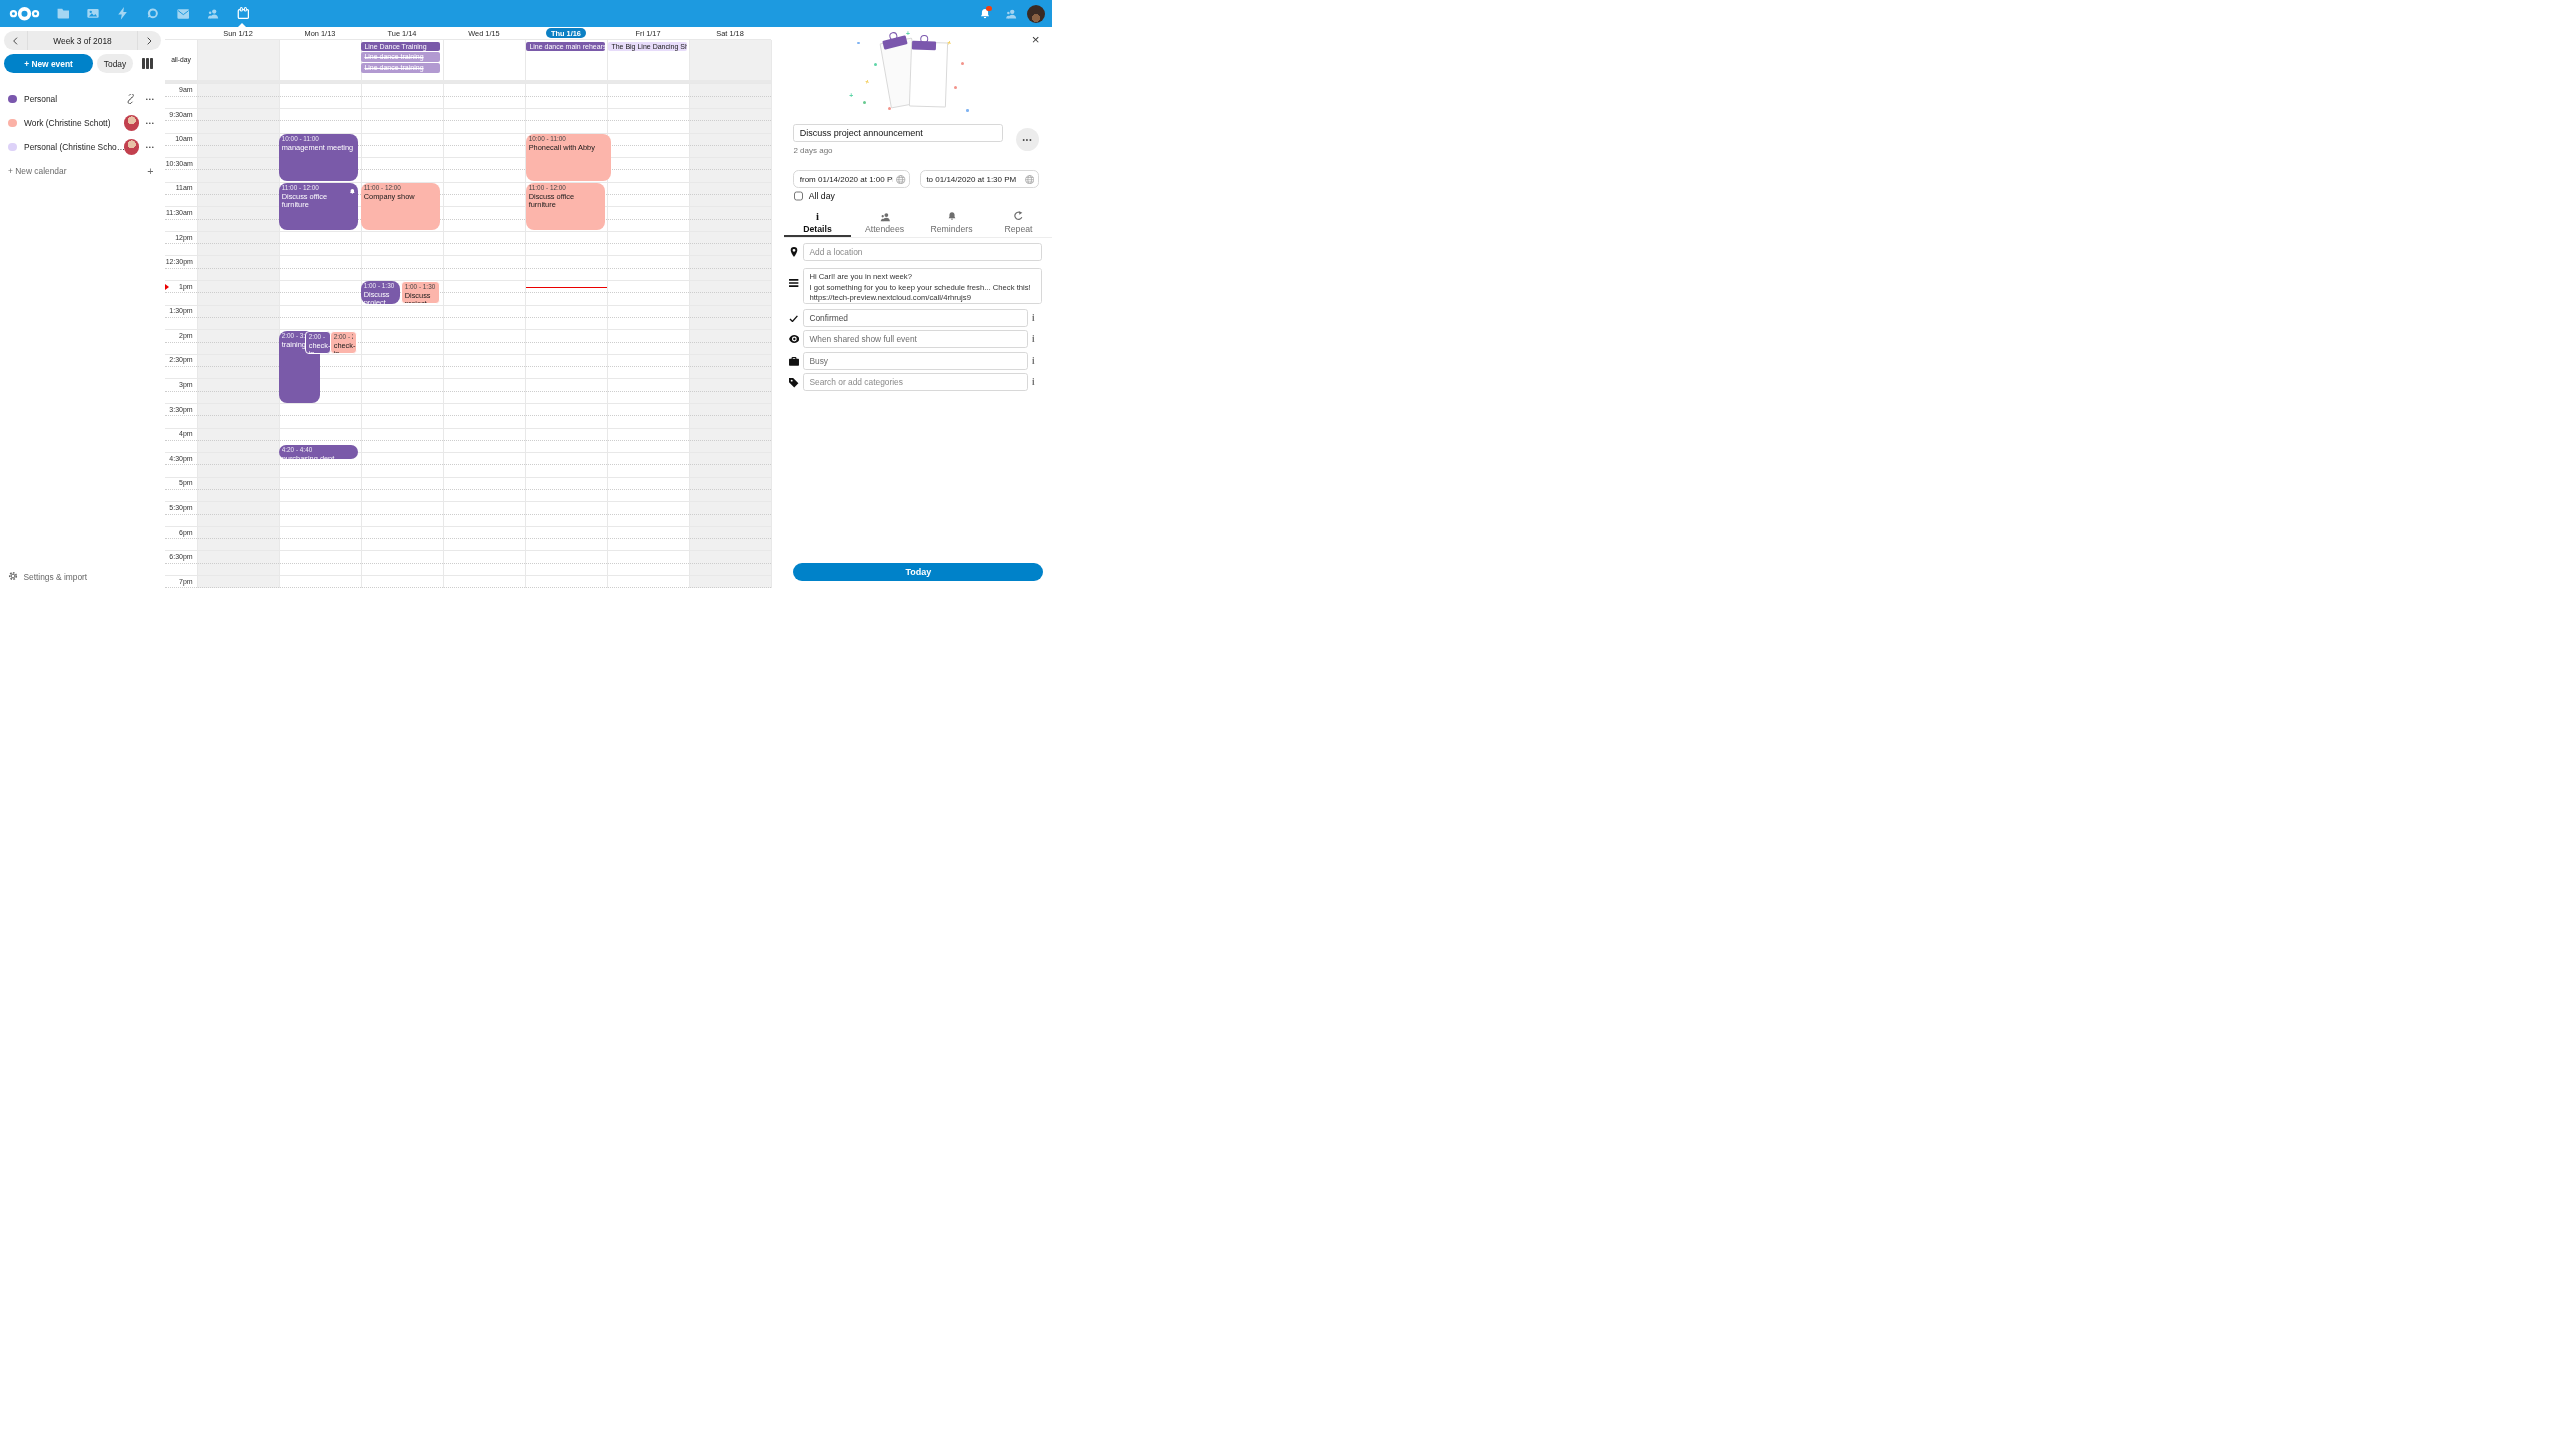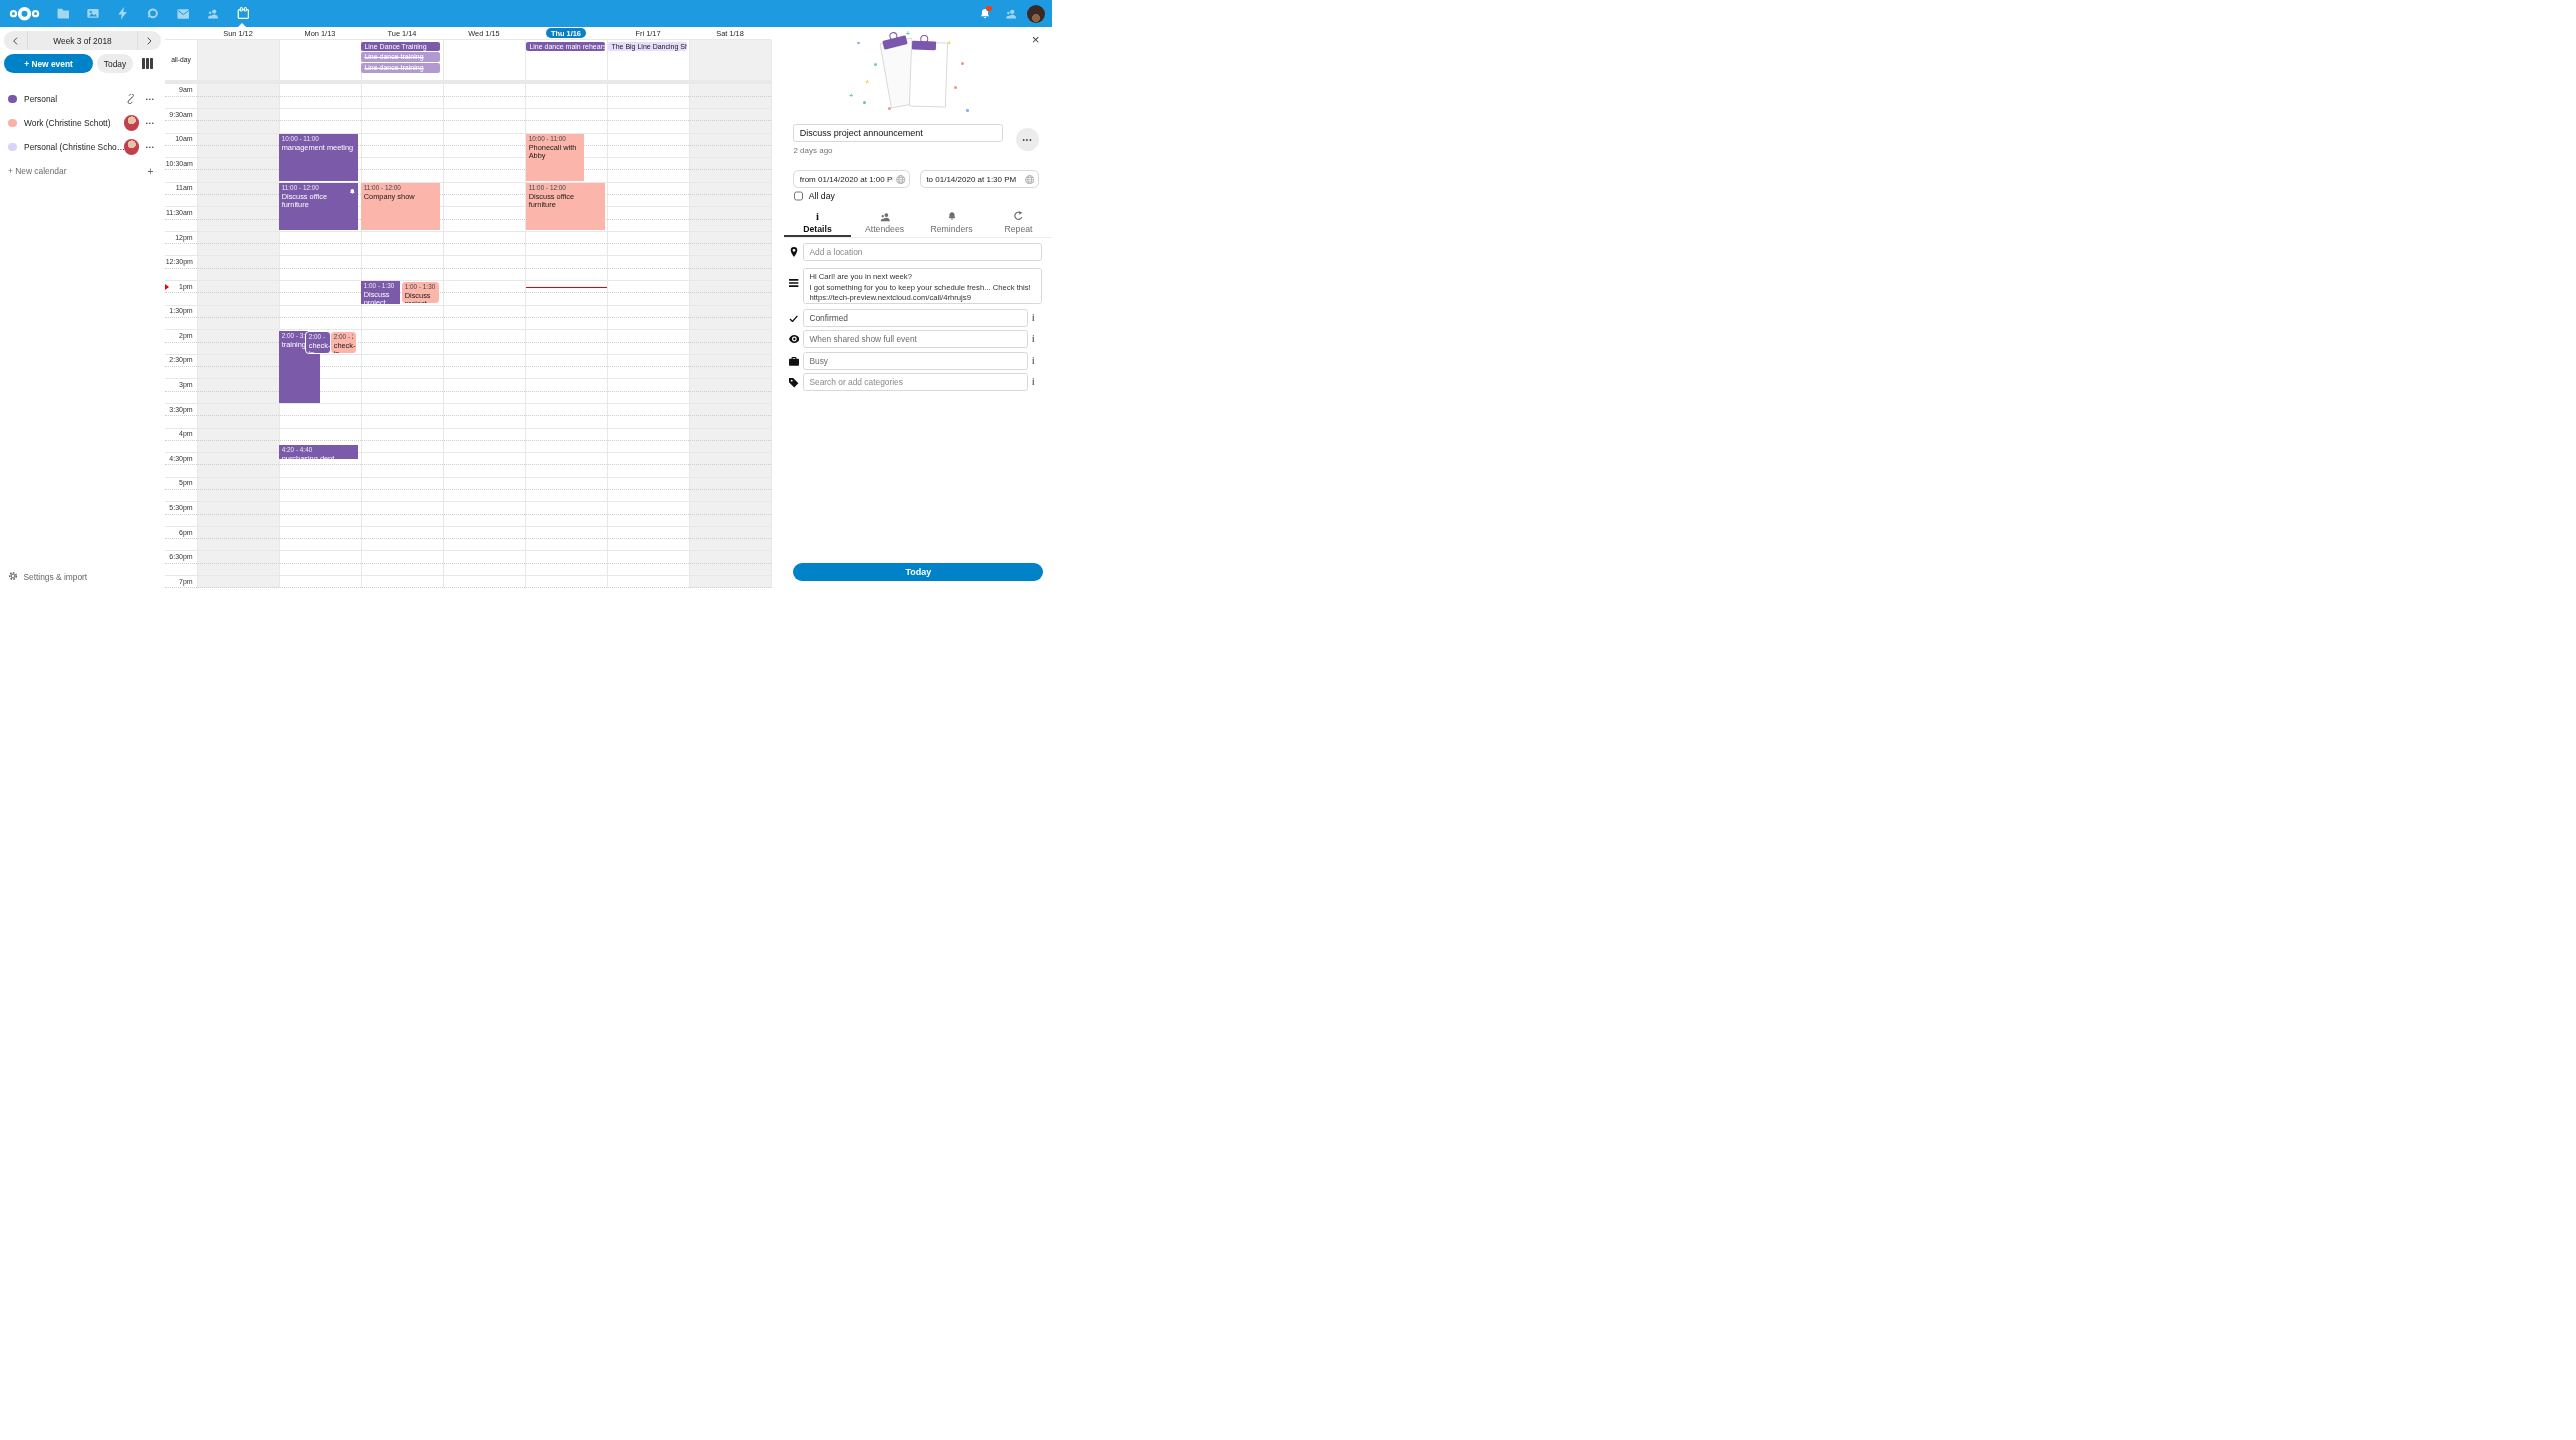--- a/index.html
+++ b/index.html
@@ -54,21 +54,21 @@
   .vline{position:absolute;width:0.7px;background:#e8e8e8}
   .dotline{position:absolute;left:0;height:0;border-top:0.7px dotted #cdcdcd}
   .band{position:absolute;left:0;height:3.4px;background:#e9e9e9;border-bottom:0.7px solid #dfdfdf}
   .time-label{position:absolute;width:27px;text-align:right;font-size:7px;color:#333}
   .allday-label{position:absolute;font-size:6.7px;color:#222;width:32px;text-align:center}
   .aev{position:absolute;height:9.7px;border-radius:2px;font-size:7px;line-height:9.7px;padding:0 3.4px;
      overflow:hidden;white-space:nowrap;box-sizing:border-box;cursor:pointer}
   .aev.p-purple{background:#7a5aa9;color:#fff}
   .aev.p-light_purple{background:#b29ad1;color:#fff;text-decoration:line-through}
   .aev.p-lavender{background:#e7dcfa;color:#191919}
-  .ev{position:absolute;border-radius:0;padding:1.3px 2.7px 0.7px;overflow:hidden;box-sizing:border-box;cursor:pointer}
+  .ev{position:absolute;border-radius:8px;padding:1.3px 2.7px 0.7px;overflow:hidden;box-sizing:border-box;cursor:pointer}
   .ev .t{font-size:6.4px;line-height:1.3;white-space:nowrap;overflow:hidden}
   .ev .n{font-size:7.4px;line-height:1.15}
   .ev.p-purple{background:#7a5aa9;color:#fff}
   .ev.p-purple .t{color:rgba(255,255,255,.88)}
   .ev.p-pink{background:#fcb5ab;color:#191919}
   .ev.p-pink .t{color:#454545}
   .ev.outlined{border:1.3px solid #fff;border-radius:4px}
   .ev-bell{position:absolute;top:2px;right:2.7px}
   .nowline{position:absolute;height:1.3px;background:#ea0000;z-index:5}
   .nowtri{position:absolute;width:0;height:0;border-top:3.4px solid transparent;border-bottom:3.4px solid transparent;
@@ -396,21 +396,21 @@
         <div class="n">Company show</div>
       </div>
       <div class="ev p-purple" style="left: 196px; top: 254px; width: 39px; height: 22.6px;">
         <div class="t">1:00 - 1:30</div>
         <div class="n">Discuss project announcement</div>
       </div>
       <div class="ev p-pink outlined" style="left: 236px; top: 254px; width: 39px; height: 22.6px;">
         <div class="t">1:00 - 1:30</div>
         <div class="n">Discuss project</div>
       </div>
-      <div class="ev p-pink" style="left: 361px; top: 107px; width: 58px; height: 47px;">
+      <div class="ev p-pink" style="left: 361px; top: 107px; width: 85px; height: 47px;">
         <div class="t">10:00 - 11:00</div>
         <div class="n">Phonecall with Abby</div>
       </div>
       <div class="ev p-pink" style="left: 361px; top: 156px; width: 79px; height: 47px;">
         <div class="t">11:00 - 12:00</div>
         <div class="n">Discuss office furniture</div>
       </div>
       <div class="nowline" style="left: 361px; top: 260px; width: 81px;"></div>
       <div class="nowtri" style="left: 0px; top: 257px;"></div>
     </div>

